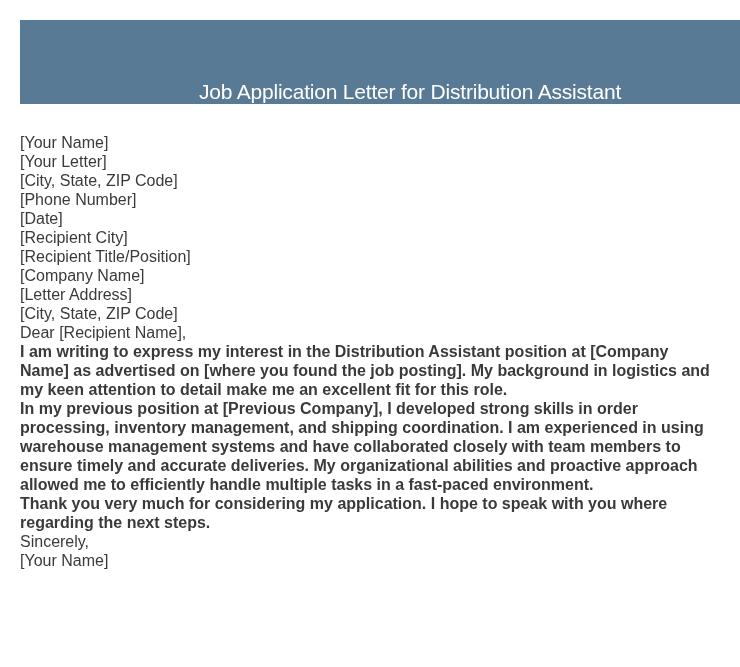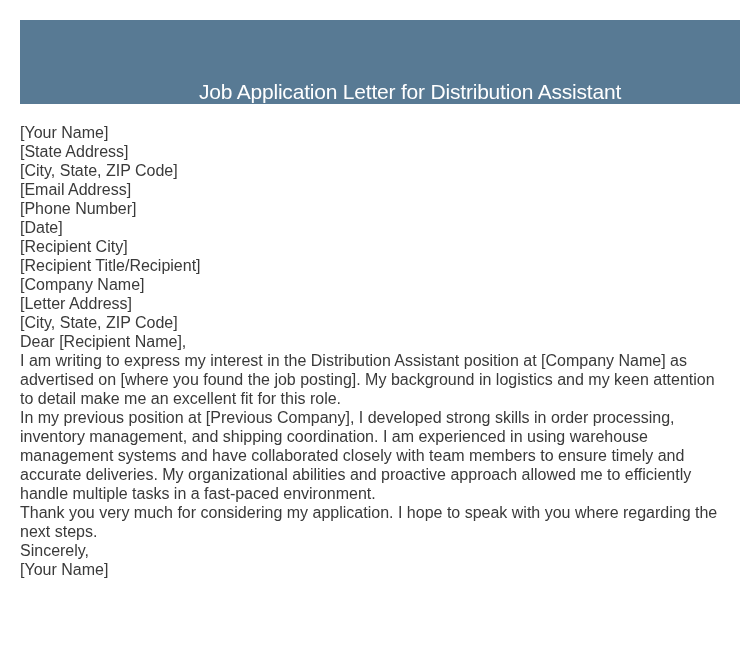--- a/index.html
+++ b/index.html
@@ -28,51 +28,51 @@
     }
     .header-title {
       color: #ffffff;
       font-size: 21px;
       font-family: "Liberation Sans", sans-serif;
       letter-spacing: -0.2px;
     }
     .letter {
       position: absolute;
       left: 20px;
-      top: 123px;
+      top: 133px;
       width: 700px;
       color: #3a3a3a;
       font-size: 16px;
       line-height: 19px;
       font-family: "Liberation Sans", sans-serif;
     }
     .line {
       display: block;
       white-space: pre-wrap;
     }
     .para {
       display: block;
+      font-weight: bold;
     }
   </style>
 </head>
 <body>
 
 <div class="header">
   <span class="header-title">Job Application Letter for Distribution Assistant</span>
 </div>
 
 <div class="letter">
   <span class="line">[Your Name]</span>
-  <span class="line">[State Address]</span>
+  <span class="line">[Your Letter]</span>
   <span class="line">[City, State, ZIP Code]</span>
-  <span class="line">[Email Address]</span>
   <span class="line">[Phone Number]</span>
   <span class="line">[Date]</span>
   <span class="line">[Recipient City]</span>
-  <span class="line">[Recipient Title/Recipient]</span>
+  <span class="line">[Recipient Title/Position]</span>
   <span class="line">[Company Name]</span>
   <span class="line">[Letter Address]</span>
   <span class="line">[City, State, ZIP Code]</span>
   <span class="line">Dear [Recipient Name],</span>
   <span class="para">I am writing to express my interest in the Distribution Assistant position at [Company Name] as advertised on [where you found the job posting]. My background in logistics and my keen attention to detail make me an excellent fit for this role.</span>
   <span class="para">In my previous position at [Previous Company], I developed strong skills in order processing, inventory management, and shipping coordination. I am experienced in using warehouse management systems and have collaborated closely with team members to ensure timely and accurate deliveries. My organizational abilities and proactive approach allowed me to efficiently handle multiple tasks in a fast-paced environment.</span>
   <span class="para">Thank you very much for considering my application. I hope to speak with you where regarding the next steps.</span>
   <span class="line">Sincerely,</span>
   <span class="line">[Your Name]</span>
 </div>

